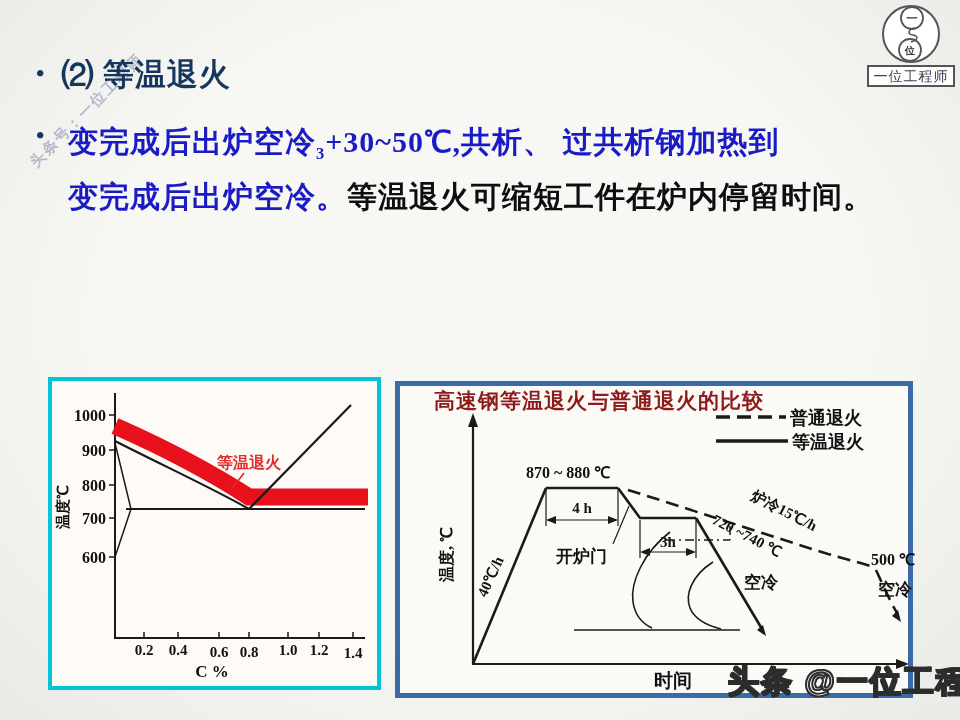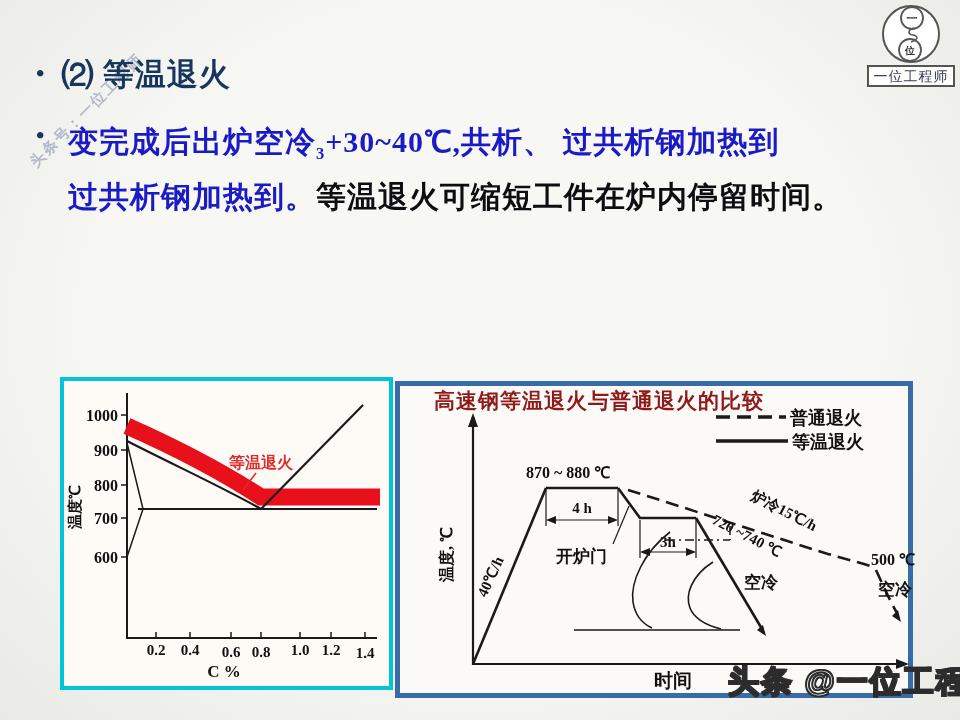--- a/index.html
+++ b/index.html
@@ -27,21 +27,21 @@
   
   .para{
     position:absolute; left:68px; top:114px; width:850px;
     font-size:30px; font-weight:bold; color:#1b1bc6; line-height:55px;
     letter-spacing:1px;
   }
   .para sub{font-size:0.55em; line-height:0;}
   .para .black{color:#0d0d12;font-family:Liberation Mono, monospace;}
   
   .left-chart{
-    position:absolute; left:60px; top:377px; width:333px; height:313px;
+    position:absolute; left:48px; top:377px; width:333px; height:313px;
     border:4px solid #00c5d8; background:#fefaf6; box-sizing:border-box;
   }
   .right-chart{
     position:absolute; left:395px; top:381px; width:518px; height:317px;
     border:5px solid #3a6ba9; background:#fbfaf7; box-sizing:border-box;padding-left:28px;
   }
   svg text{font-family:"Liberation Serif", serif;}
   .st{fill:#111; font-weight:bold;}
   .red{fill:#e02b2b; font-weight:bold;}
   .figtitle{fill:#8e1a1a; font-weight:bold; letter-spacing:1px;}
@@ -73,22 +73,22 @@
       <rect x="2" y="63" width="86" height="20" fill="#fdfdfb" stroke="#555" stroke-width="2"></rect>
       <text x="45" y="78" font-size="14" text-anchor="middle" fill="#3a3f52" letter-spacing="1">一位工程师</text>
     </svg>
   </div>
 
   <span class="bullet1">•</span>
   <div class="title">⑵ 等温退火</div>
 
   <span class="bullet2">•</span>
   <div class="para">
-    <div><span>变完成后出炉空冷</span><sub>3</sub><span>+30~40℃,共析、 过共析钢加热到</span></div>
-    <div><span>过共析钢加热到。</span><span class="black">等温退火可缩短工件在炉内停留时间。</span></div>
+    <div><span>变完成后出炉空冷</span><sub>3</sub><span>+30~50℃,共析、 过共析钢加热到</span></div>
+    <div><span>变完成后出炉空冷。</span><span class="black">等温退火可缩短工件在炉内停留时间。</span></div>
   </div>
 
   <div class="left-chart">
     <svg width="325" height="305" viewBox="0 0 325 305">
 
       <path class="kline" d="M63,12 V257 H313" stroke-width="2"></path>
 
       <path class="kline" d="M57,34 H63 M57,69 H63 M57,104 H63 M57,137 H63 M57,176 H63" stroke-width="1.5"></path>
       <text class="st" x="54" y="40" font-size="16" text-anchor="end">1000</text>
       <text class="st" x="54" y="75" font-size="16" text-anchor="end">900</text>

